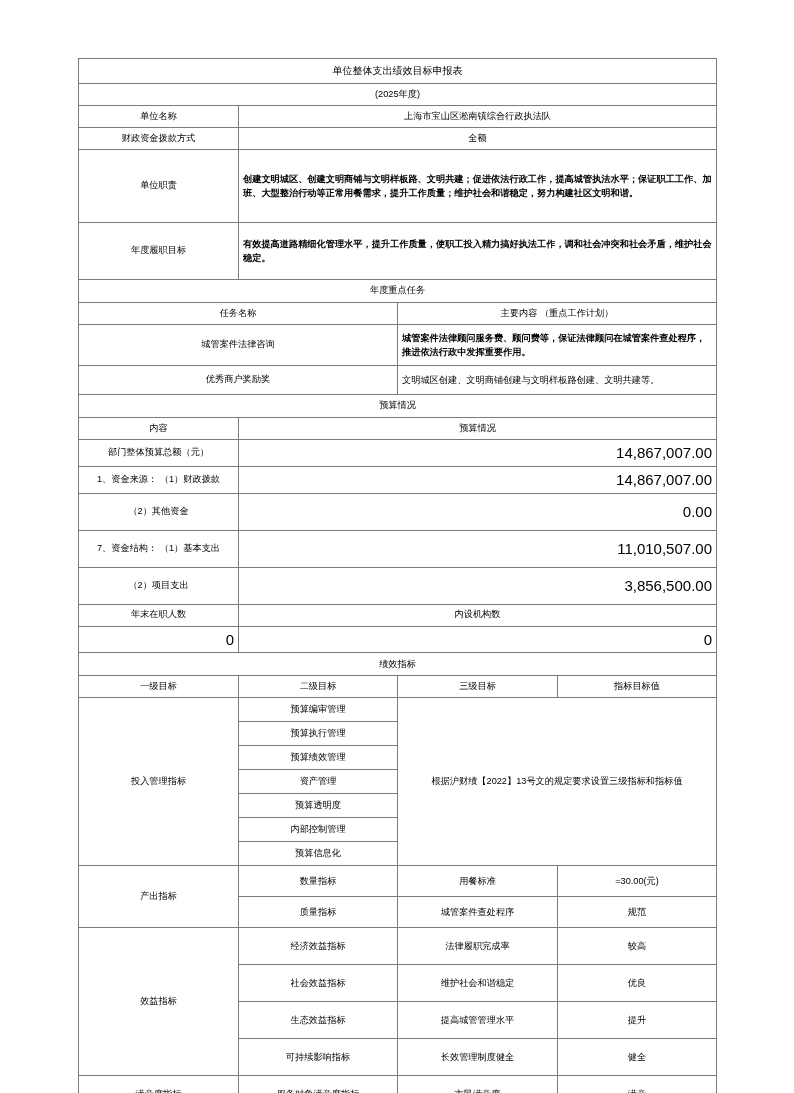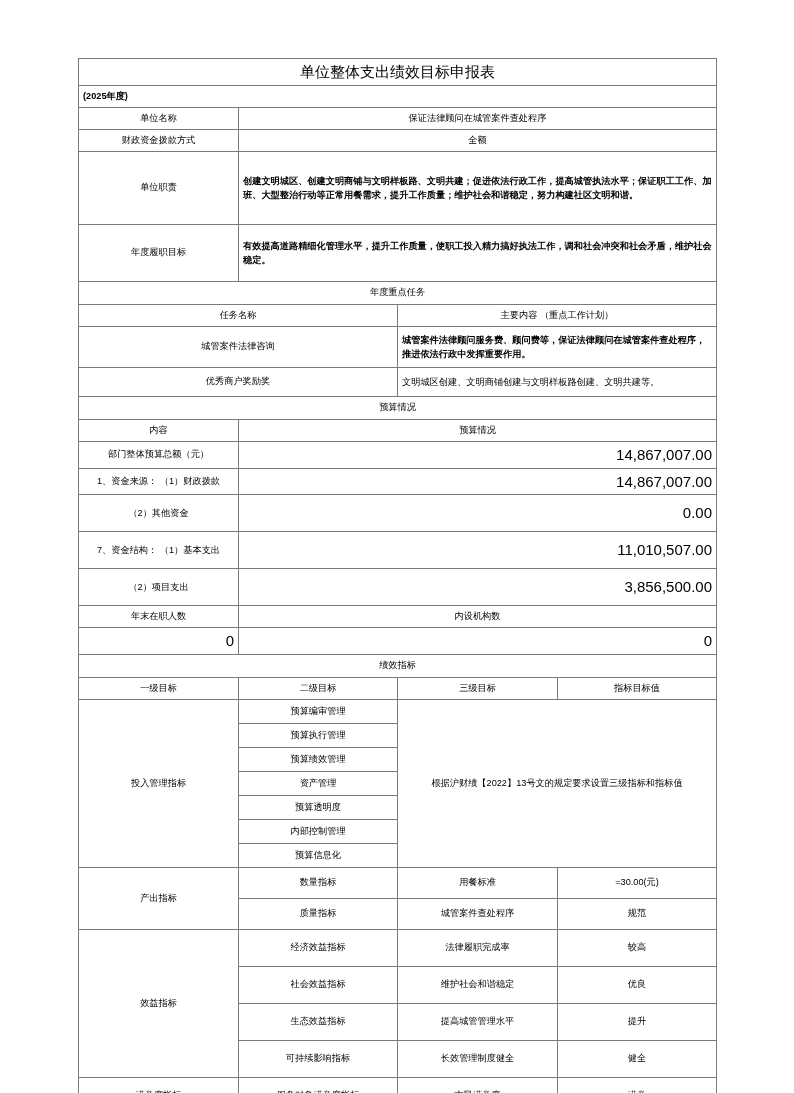--- a/index.html
+++ b/index.html
@@ -34,26 +34,25 @@
     border: 1px solid #7a7a7a;
     padding: 2px 4px;
     vertical-align: middle;
     word-break: break-all;
   }
   .c { text-align: center; }
   .vt { vertical-align: top; font-weight: bold; }
   .title-row td {
     text-align: center;
     height: 20px;
-    font-size: 15px;
+    font-size: 10px;
   }
   .year-row td {
-    text-align: left;
+    text-align: center;
     height: 17px;
-    font-weight: bold;
   }
   .h17 { height: 17px; }
   .h19 { height: 19px; }
   .h24 { height: 24px; }
   .h26 { height: 26px; }
   .h32 { height: 32px; margin-left: 48px; }
   .h36 { height: 36px; margin-left: 7px; }
   .h68 { height: 68px; margin-left: 37px; }
   .h52 { height: 52px; }
   .num {
@@ -83,21 +82,21 @@
 
       <tr class="title-row">
         <td colspan="4">单位整体支出绩效目标申报表</td>
       </tr>
       <tr class="year-row">
         <td colspan="4">(2025年度)</td>
       </tr>
 
       <tr>
         <td class="c h17">单位名称</td>
-        <td class="c h17" colspan="3">保证法律顾问在城管案件查处程序</td>
+        <td class="c h17" colspan="3">上海市宝山区淞南镇综合行政执法队</td>
       </tr>
 
       <tr>
         <td class="c h17">财政资金拨款方式</td>
         <td class="c h17" colspan="3">全额</td>
       </tr>
 
       <tr>
         <td class="c h68">单位职责</td>
         <td class="body-text vt" colspan="3">创建文明城区、创建文明商铺与文明样板路、文明共建；促进依法行政工作，提高城管执法水平；保证职工工作、加班、大型整治行动等正常用餐需求，提升工作质量；维护社会和谐稳定，努力构建社区文明和谐。</td>

